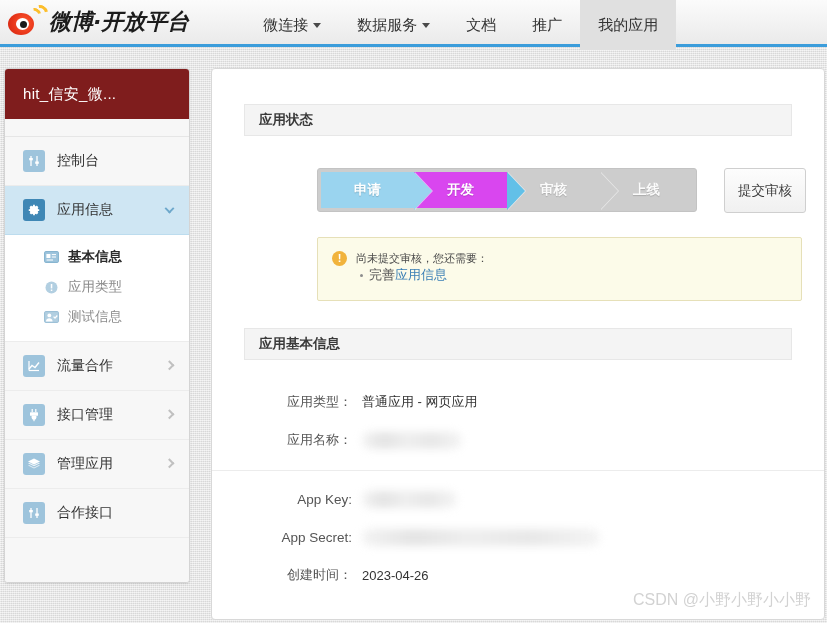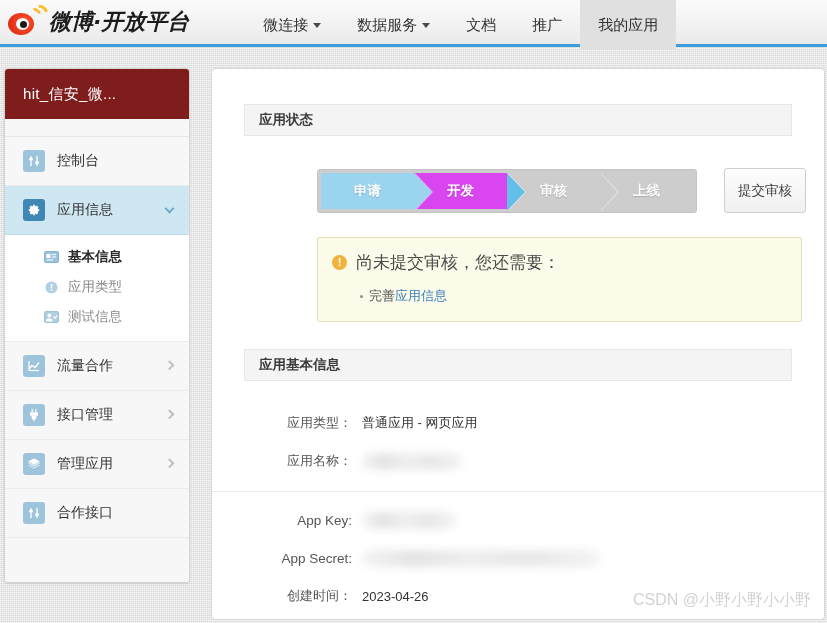--- a/index.html
+++ b/index.html
@@ -170,21 +170,21 @@
     border: 1px solid #e7e7e7;
     display: flex; align-items: center;
     padding-left: 14px;
     font-size: 13.5px; font-weight: bold; color: #3a3a3a;
   }
   #sect-status-head { margin-top: 35px; }
   #sect-basic-head { margin-top: 27px; }
 
   
   #steps-wrap {
-    display: flex; align-items: center;
+    display: flex; align-items: flex-start;
     margin: 32px 0 16px 105px;
   }
   #steps {
     display: flex;
     background: #cdcdcd;
     padding: 3px;
     border: 1px solid #c3c3c3;
     border-radius: 3px;
     height: 44px;
   }
@@ -240,23 +240,23 @@
   #alert-line1 { display: flex; align-items: center; }
   .warn-ico {
     width: 15px; height: 15px; flex: none;
     border-radius: 50%;
     background: #f1b33c;
     color: #fff;
     font-size: 11px; font-weight: bold;
     display: flex; align-items: center; justify-content: center;
     line-height: 1; margin-right: 9px;
   }
-  #alert-title { font-size: 17px; color: #4a4a4a; }
+  #alert-title { font-size: 11px; color: #4a4a4a; }
   #alert-line2 {
-    margin-top: 13px; padding-left: 28px;
+    padding-left: 28px;
     font-size: 13px; color: #5b5b5b;
     display: flex; align-items: center;
   }
   .bullet {
     width: 3px; height: 3px; background: #8d8d8d;
     border-radius: 50%; margin-right: 6px; flex: none;
   }
   #alert-link { color: #3a7fb5; cursor: pointer; }
 
   

